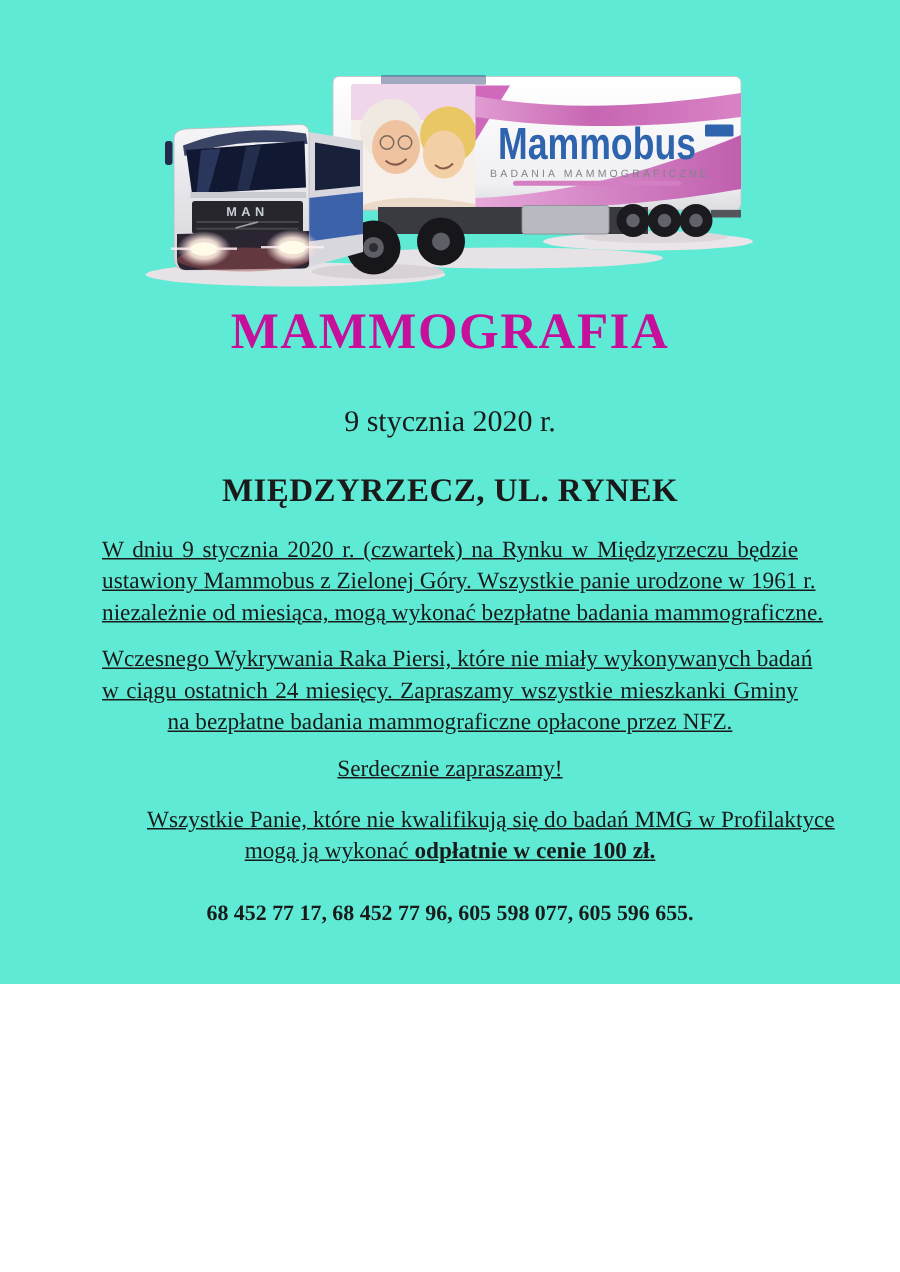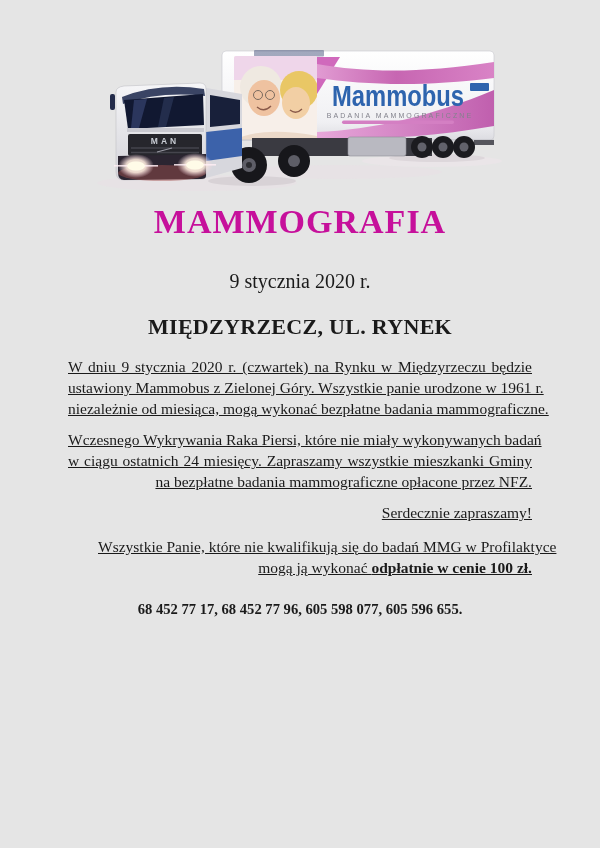--- a/index.html
+++ b/index.html
@@ -1,17 +1,17 @@
 <!DOCTYPE html>
 <html lang="pl"><head>
 <meta charset="utf-8">
 <style>
   html,body{margin:0;padding:0;background:#ffffff;}
   .page{
-    position:relative;width:600px;height:848px;background:#e5e5e5;overflow:hidden;
+    position:relative;width:600px;height:656px;background:#5eead4;overflow:hidden;
     font-family:"Liberation Serif",serif;color:#1a1a1a;
   }
   
   .truck-wrap{position:absolute;left:102px;top:40px;width:400px;height:160px;}
   .truck-wrap svg{overflow:visible;display:block;}
   
   .title{
     position:absolute;left:0;top:202px;width:100%;text-align:center;
     font-size:34px;line-height:40px;font-weight:bold;letter-spacing:1px;
   }
@@ -25,21 +25,21 @@
   }
   
   .content{
     position:absolute;left:68px;top:356px;width:464px;
     font-size:15.5px;line-height:21px;text-decoration:underline;
   }
   .para{margin:0 0 10px 0;}
   .para.tight{margin-bottom:6px;}
   .para.gap{margin-top:13px;}
   .jline{text-align:justify;text-align-last:justify;white-space:nowrap;}
-  .lline{text-align:right;white-space:nowrap;}
+  .lline{text-align:center;white-space:nowrap;}
   .indent{padding-left:30px;}
   .b{font-weight:bold;}
   
   .footer{
     position:absolute;left:66px;top:599px;width:468px;text-align:center;
     font-size:14.6px;line-height:20px;font-weight:bold;white-space:nowrap;
   }
 </style>
 </head>
 <body>

